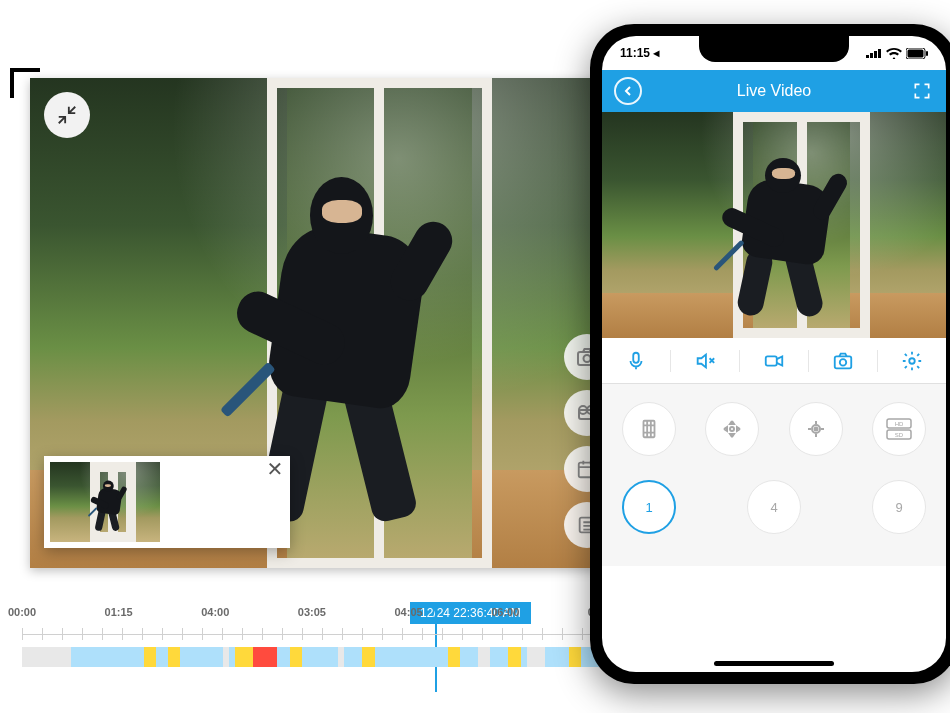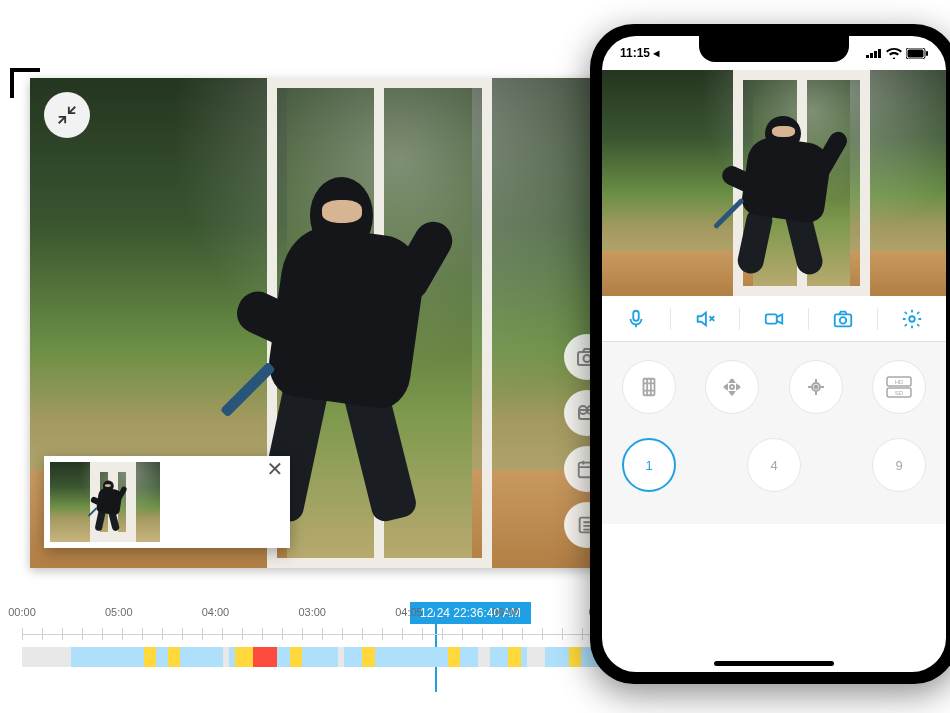--- a/index.html
+++ b/index.html
@@ -161,20 +161,21 @@
     left: 425px; top: 532px;
     width:2px; height: 90px;
     background:#1fa0e4;
   }
 
   .timeline {
     position: relative;
     margin: 10px 0 3px 0;
     width: 632px;
     padding: 28px 12px 0 12px;
+    font-weight: bold;
   }
   .ticks {
     position:relative; height:24px;
     display:flex; justify-content:space-between;
     font-size:11px; color:#6a6a6a;
   }
   .ticks span {
     position:relative; display:inline-block; transform:translateX(-50%);
   }
   .track-line {
@@ -355,23 +356,23 @@
       <div class="thumb-close">✕</div>
     </div>
   </div>
 
   <div class="timestamp-tag">12/24 22:36:40 AM</div>
   <div class="playhead-line"></div>
 
   <div class="timeline">
     <div class="ticks" id="ticks">
         <span>00:00</span>
-        <span>05:00</span>
+        <span>01:15</span>
         <span>04:00</span>
-        <span>03:00</span>
+        <span>03:05</span>
         <span>04:05</span>
         <span>06:00</span>
         <span>06:00</span>
       </div>
     <div class="track-line"></div>
     <div class="events" id="events">
         <div class="seg blue" style="left: 8%; width: 25%;"></div>
         <div class="seg yellow" style="left: 20%; width: 2%;"></div>
         <div class="seg yellow" style="left: 24%; width: 2%;"></div>
         <div class="seg blue" style="left: 34%; width: 18%;"></div>
@@ -408,20 +409,33 @@
             <path d="M8 9.5a1.2 1.2 0 100 2.4 1.2 1.2 0 000-2.4zM3 6c2.8-2.6 7.2-2.6 10 0l-1.6 1.6c-1.9-1.8-4.9-1.8-6.8 0L3 6zM0 3C4.4-1 11.6-1 16 3l-1.6 1.6C10.9.9 5.1.9 1.6 4.6L0 3z"></path>
           </svg>
         <svg width="22" height="11" viewBox="0 0 22 11">
             <rect x="0" y="0" width="19" height="11" rx="2.5" fill="none" stroke="#000"></rect>
             <rect x="1.5" y="1.5" width="16" height="8" rx="1.5" fill="#000"></rect>
             <rect x="20" y="3" width="2" height="5" rx="1" fill="#000"></rect>
           </svg>
       </span>
     </div>
 
+    <div class="app-header">
+      <div class="back">
+        <svg width="12" height="12" viewBox="0 0 12 12" fill="none" stroke="#fff" stroke-width="2">
+            <path d="M8 2 L4 6 L8 10"></path>
+          </svg>
+      </div>
+      <div class="title">Live Video</div>
+      <div class="fs">
+        <svg width="20" height="20" viewBox="0 0 24 24" fill="none" stroke="#fff" stroke-width="2">
+          <path d="M4 9V4h5M20 9V4h-5M4 15v5h5M20 15v5h-5"></path>
+        </svg>
+      </div>
+    </div>
 
     <div class="phone-video">
       <div class="scene-outside"></div>
       <div class="scene-floor"></div>
       <div class="door-frame" style="left:38%;width:40%;">
           <div class="door-glass"></div>
           <div class="door-mid"></div>
         </div>
       <div class="burglar">
         <div class="b-leg1"></div>

